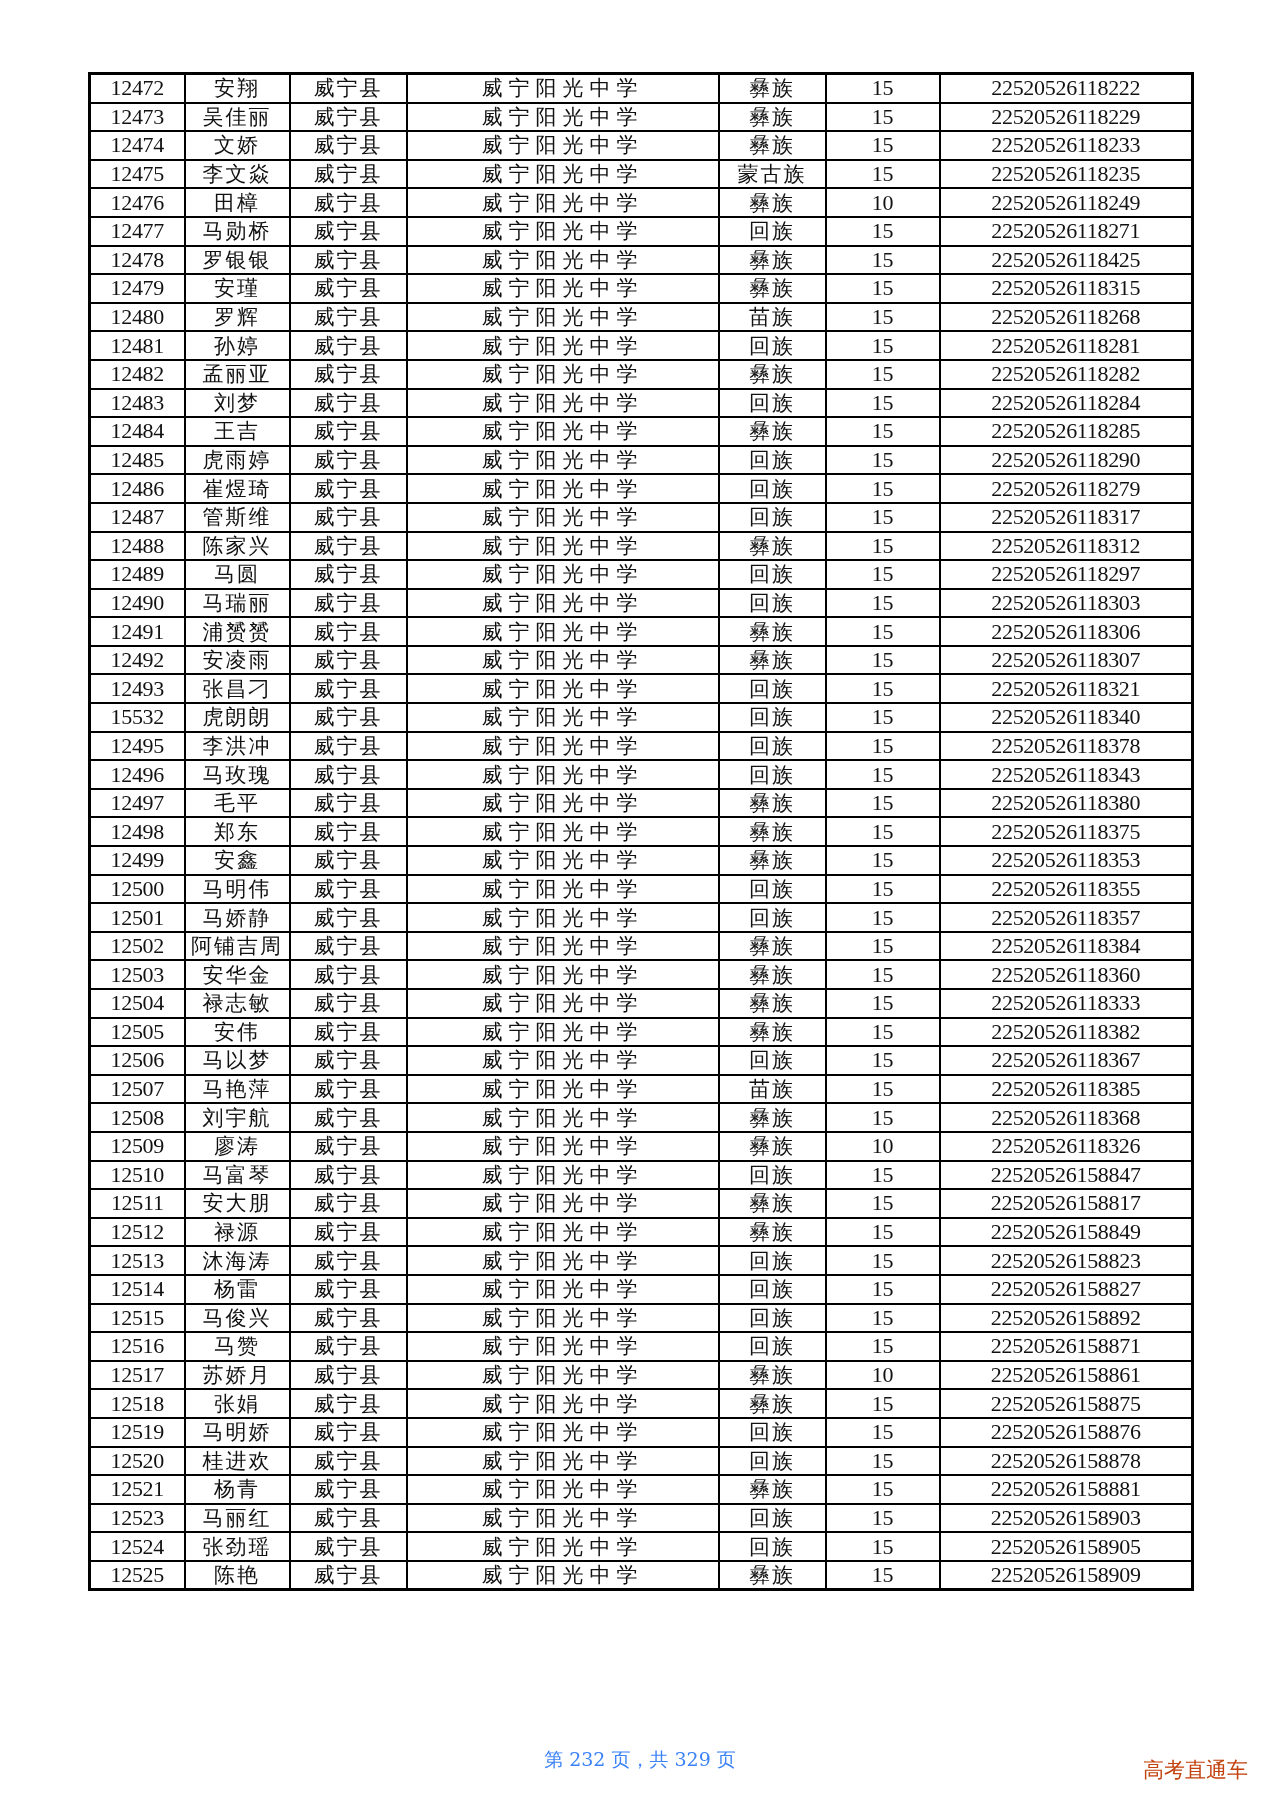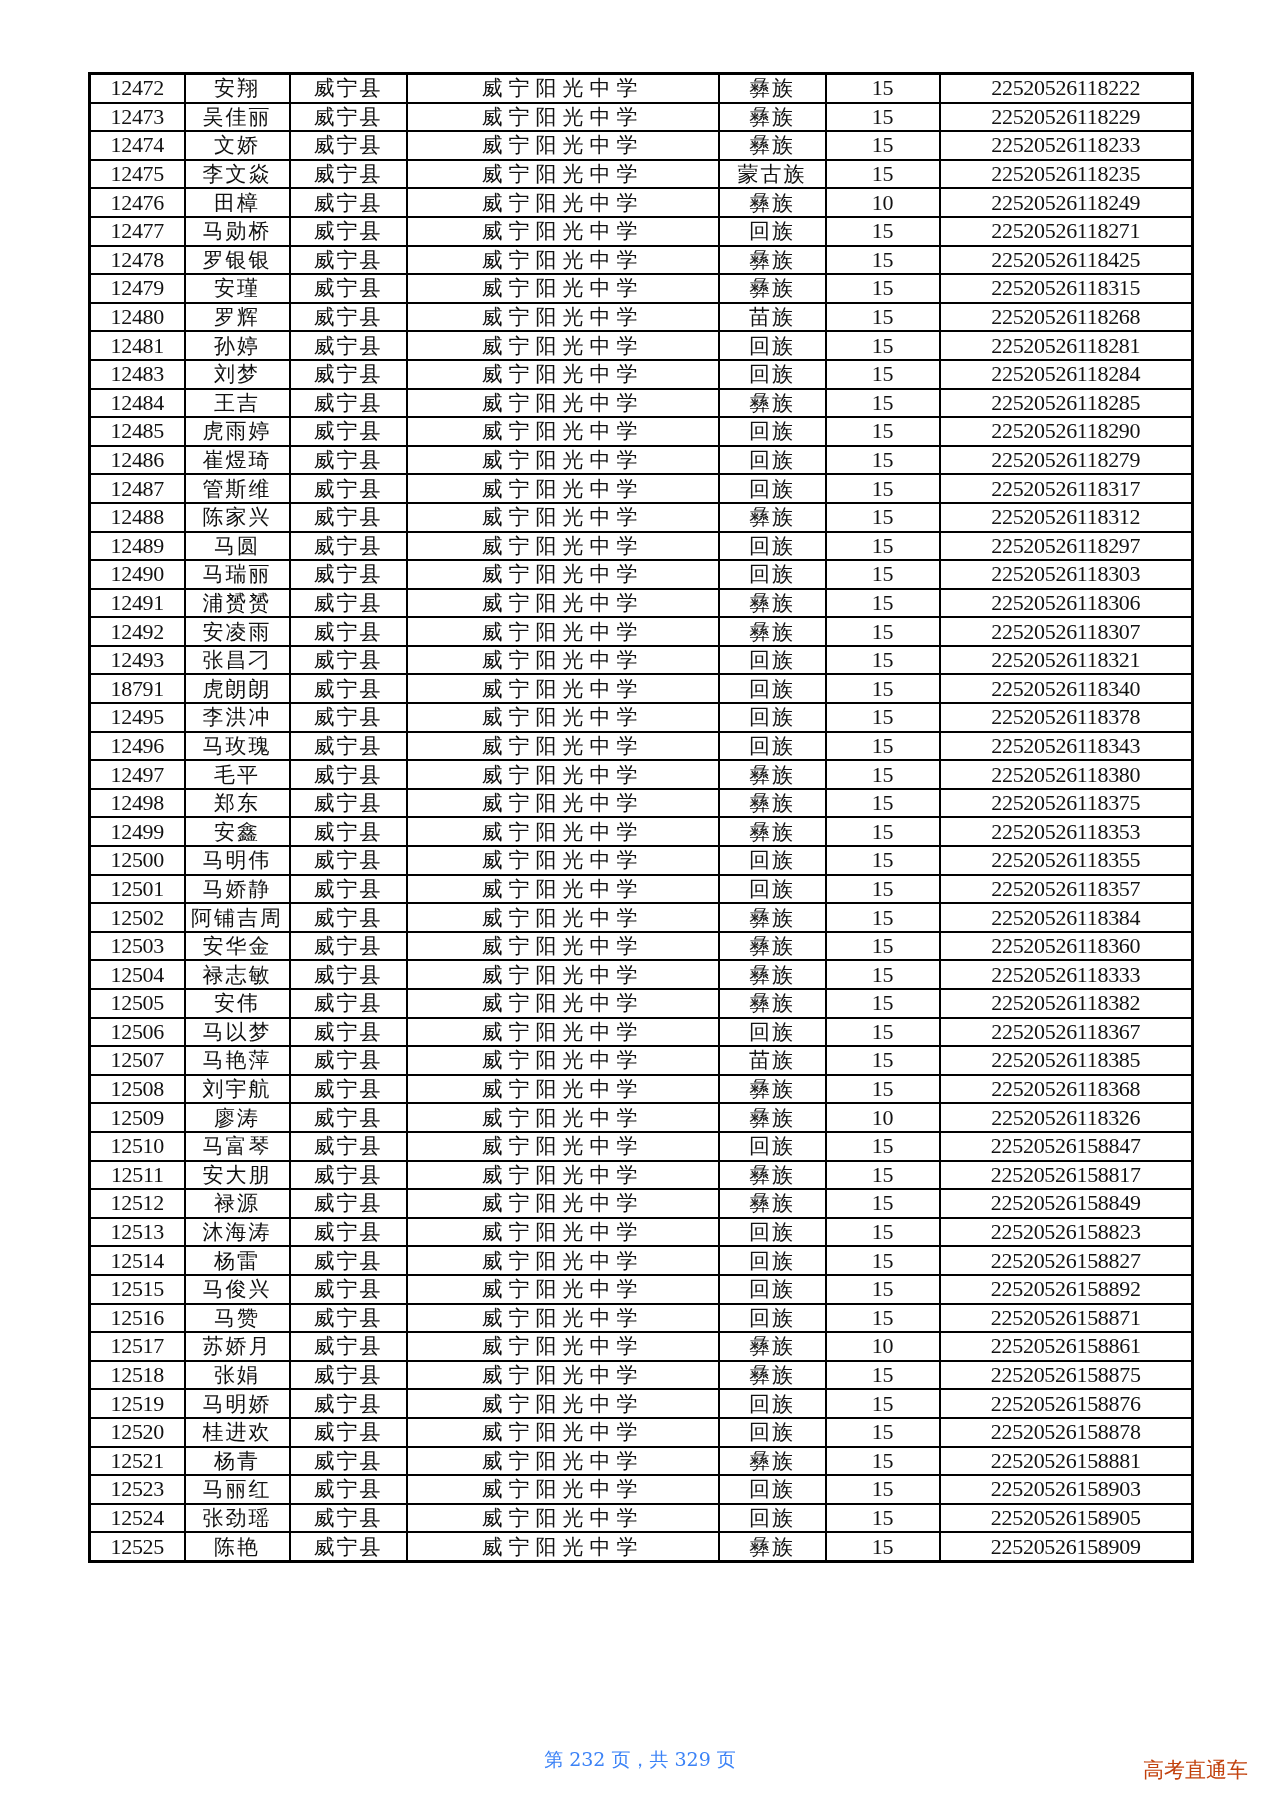--- a/index.html
+++ b/index.html
@@ -119,20 +119,29 @@
         <tr>
           <td class="num">12481</td>
           <td class="cjk">孙婷</td>
           <td class="cjk">威宁县</td>
           <td class="cjk school">威宁阳光中学</td>
           <td class="cjk">回族</td>
           <td class="num">15</td>
           <td class="num">22520526118281</td>
         </tr>
         <tr>
+          <td class="num">12482</td>
+          <td class="cjk">孟丽亚</td>
+          <td class="cjk">威宁县</td>
+          <td class="cjk school">威宁阳光中学</td>
+          <td class="cjk">彝族</td>
+          <td class="num">15</td>
+          <td class="num">22520526118282</td>
+        </tr>
+        <tr>
           <td class="num">12483</td>
           <td class="cjk">刘梦</td>
           <td class="cjk">威宁县</td>
           <td class="cjk school">威宁阳光中学</td>
           <td class="cjk">回族</td>
           <td class="num">15</td>
           <td class="num">22520526118284</td>
         </tr>
         <tr>
           <td class="num">12484</td>
@@ -218,21 +227,21 @@
         <tr>
           <td class="num">12493</td>
           <td class="cjk">张昌刁</td>
           <td class="cjk">威宁县</td>
           <td class="cjk school">威宁阳光中学</td>
           <td class="cjk">回族</td>
           <td class="num">15</td>
           <td class="num">22520526118321</td>
         </tr>
         <tr>
-          <td class="num">18791</td>
+          <td class="num">15532</td>
           <td class="cjk">虎朗朗</td>
           <td class="cjk">威宁县</td>
           <td class="cjk school">威宁阳光中学</td>
           <td class="cjk">回族</td>
           <td class="num">15</td>
           <td class="num">22520526118340</td>
         </tr>
         <tr>
           <td class="num">12495</td>
           <td class="cjk">李洪冲</td>

